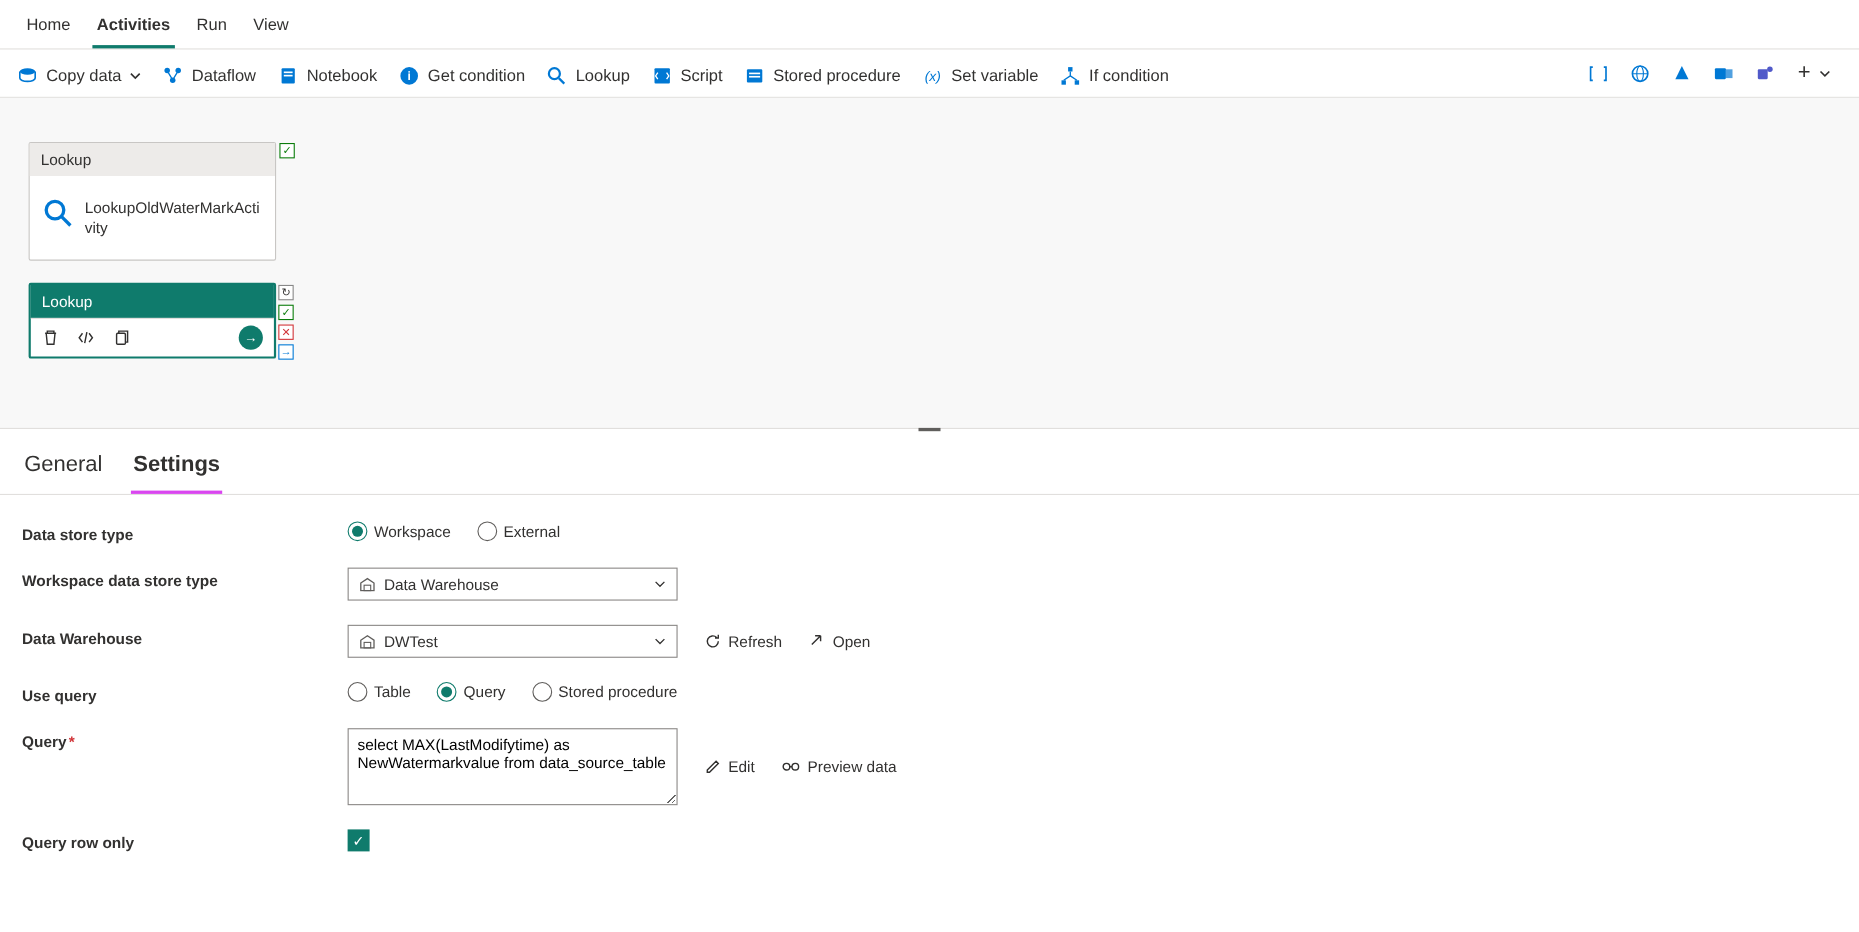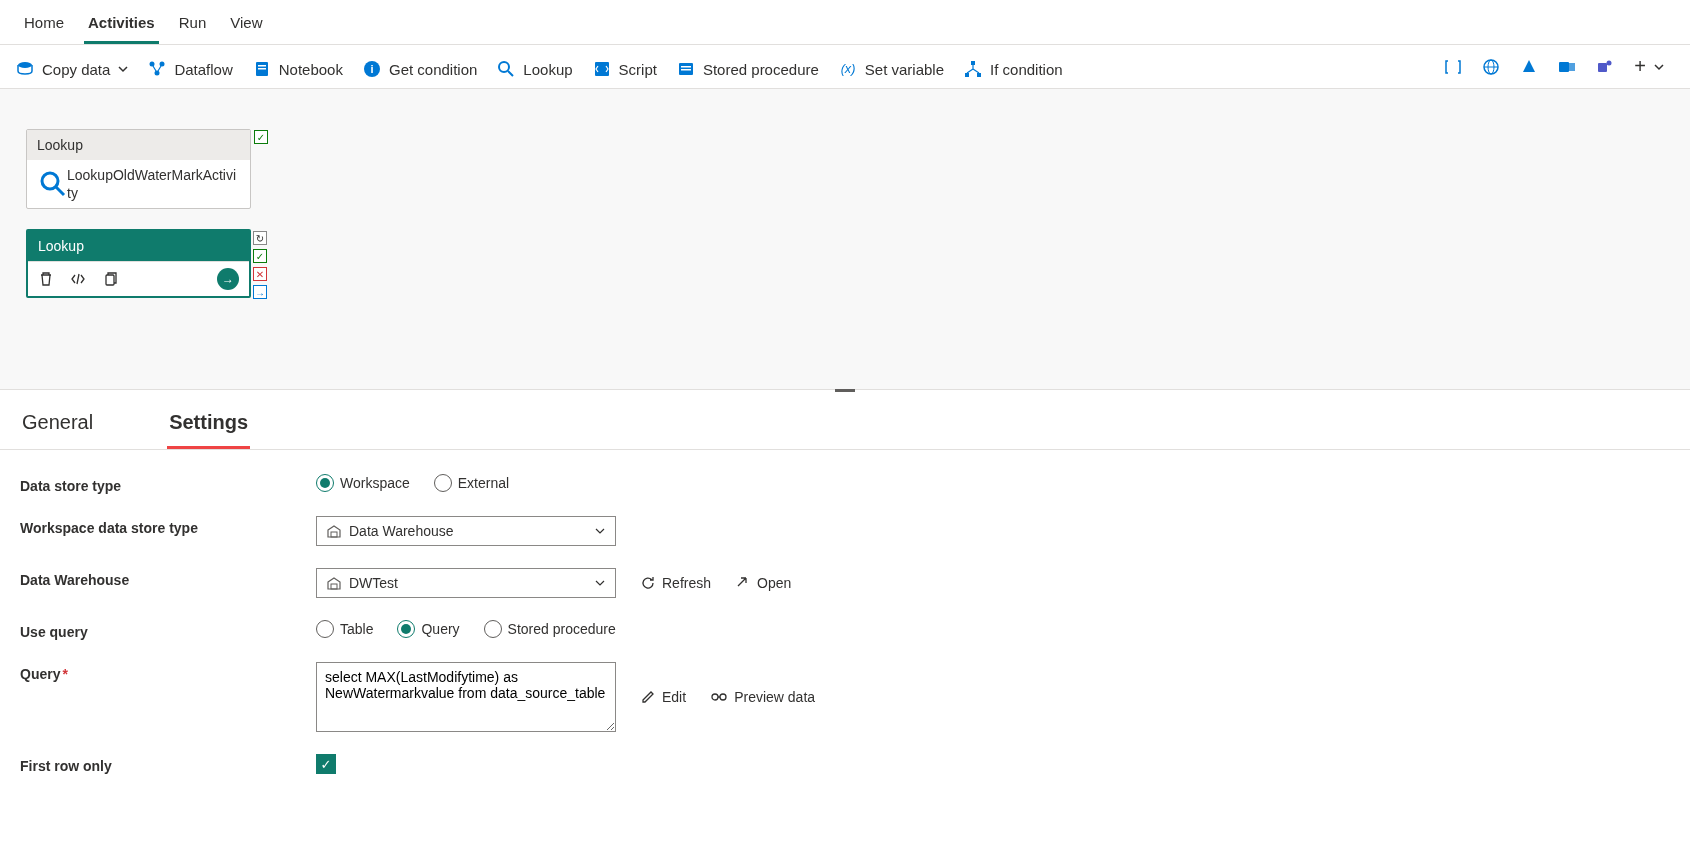--- a/index.html
+++ b/index.html
@@ -18,39 +18,39 @@
     .toolbar-right { display: flex; gap: 20px; align-items: center; padding-right: 10px;}
     
     
     .canvas { background: #f8f8f8; padding: 40px 20px 20px; min-height: 300px; position: relative; }
     
     .activity-node { width: 225px; background: #fff; border: 1px solid #c8c6c4; border-radius: 2px; margin-bottom: 20px; position: relative; }
     .activity-node.selected { border: 2px solid #0f7b6c; }
     .activity-header { padding: 7px 10px; font-size: 14px; }
     .activity-node:not(.selected) .activity-header { background: #edebe9; }
     .activity-node.selected .activity-header { background: #0f7b6c; color: #fff; }
-    .activity-body { display: flex; align-items: center; padding: 6px 12px; }
+    .activity-body { display: flex; gap: 10px; padding: 20px 12px; }
     .activity-name { font-size: 14px; line-height: 1.3; word-break: break-all; }
     .activity-actions { display: flex; gap: 16px; padding: 6px 10px; align-items: center; border-top: 1px solid #e1dfdd; }
     .activity-actions .spacer { flex: 1; }
     .run-btn { width: 22px; height: 22px; border-radius: 50%; background: #0f7b6c; color: #fff; display: inline-flex; align-items: center; justify-content: center; font-size: 12px; }
     
     .side-handles { position: absolute; right: -18px; top: 0; display: flex; flex-direction: column; gap: 4px; }
     .handle { width: 14px; height: 14px; border: 1px solid #888; background: #fff; display: flex; align-items: center; justify-content: center; font-size: 10px; }
     .handle.green { color: #0b7c0b; border-color: #0b7c0b; }
     .handle.red { color: #d13438; border-color: #d13438; }
     .handle.blue { color: #0078d4; border-color: #0078d4; }
     
     .splitter { height: 6px; background: #fff; border-top: 1px solid #e1dfdd; position: relative; }
     .splitter-handle { position: absolute; left: 50%; top: -1px; width: 20px; height: 3px; background: #605e5c; transform: translateX(-50%); }
     
     
     .panel-tabs { display: flex; gap: 24px; padding: 12px 20px 0; border-bottom: 1px solid #e1dfdd; }
     .panel-tab { padding: 4px 2px 12px; cursor: pointer; font-size: 20px; }
-    .panel-tab.active { border-bottom: 3px solid #ef4444; font-weight: 600; margin-left: 48px; }
+    .panel-tab.active { border-bottom: 3px solid #d946ef; font-weight: 600; }
     
     .form { padding: 24px 20px; }
     .form-row { display: flex; align-items: flex-start; margin-bottom: 22px; }
     .form-label { width: 296px; font-weight: 600; font-size: 14px; padding-top: 4px; }
     .form-label .req { color: #d13438; margin-left: 2px; }
     .form-control { display: flex; align-items: center; gap: 24px; flex-wrap: wrap; }
     
     .radio { display: inline-flex; align-items: center; gap: 6px; cursor: pointer; }
     .radio-circle { width: 18px; height: 18px; border: 1.5px solid #605e5c; border-radius: 50%; display: inline-flex; align-items: center; justify-content: center; }
     .radio.checked .radio-circle { border-color: #0f7b6c; }
@@ -379,19 +379,19 @@
             <circle cx="5" cy="8" r="3" fill="none" stroke="#323130" stroke-width="1.3"></circle>
             <circle cx="13" cy="8" r="3" fill="none" stroke="#323130" stroke-width="1.3"></circle>
             <path d="M8 8h2" stroke="#323130" stroke-width="1.3"></path>
           </svg>
         <span>Preview data</span>
       </span>
     </div>
   </div>
 
   <div class="form-row">
-    <div class="form-label">First row only</div>
+    <div class="form-label">Query row only</div>
     <div class="form-control">
       <span class="checkbox">✓</span>
     </div>
   </div>
 
 </div>
 
 </body></html>

